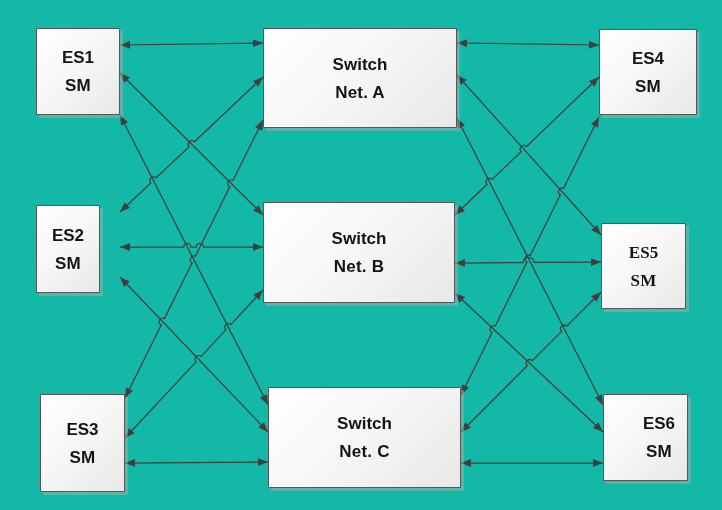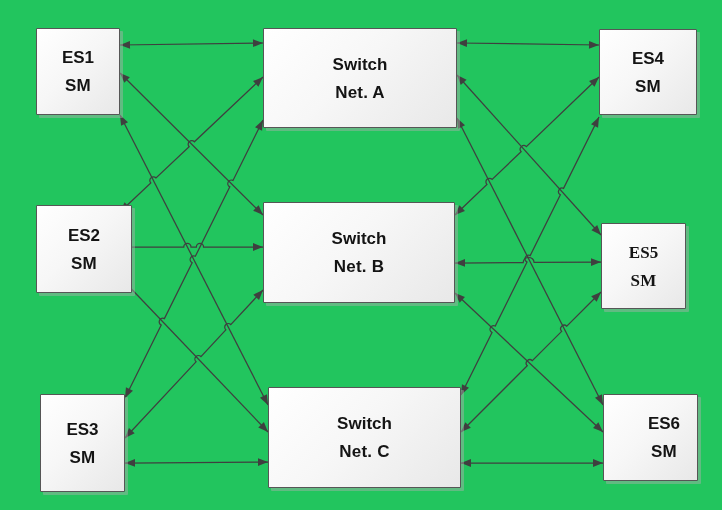--- a/index.html
+++ b/index.html
@@ -1,20 +1,20 @@
 <!DOCTYPE html>
 <html><head>
 <meta charset="utf-8">
 <style>
   html, body { margin: 0; padding: 0; background: #ffffff; }
   .canvas {
     position: relative;
     width: 722px;
     height: 510px;
-    background: #22c55e;
+    background: #14b8a6;
     font-family: "Liberation Sans", sans-serif;
     overflow: hidden;
   }
   .node {
     position: absolute;
     box-sizing: border-box;
     display: flex;
     flex-direction: column;
     align-items: center;
     justify-content: center;
@@ -95,21 +95,21 @@
       <polygon points="601,262 591.03,265.97 590.97,258.17" fill="#3f3f3f"></polygon>
       <path d="M 461 463 L 603 463" fill="none" stroke="#3f3f3f" stroke-width="1.25"></path>
       <polygon points="461,463 471.00,459.10 471.00,466.90" fill="#3f3f3f"></polygon>
       <polygon points="603,463 593.00,466.90 593.00,459.10" fill="#3f3f3f"></polygon>
     </svg>
   <div id="nodes">
       <div class="node end-station" style="left: 36px; top: 28px; width: 84px; height: 87px;">
         <span class="line1">ES1</span>
         <span class="line2">SM</span>
       </div>
-      <div class="node end-station" style="left: 36px; top: 205px; width: 96px; height: 88px;">
+      <div class="node end-station" style="left: 36px; top: 205px; width: 64px; height: 88px;">
         <span class="line1">ES2</span>
         <span class="line2">SM</span>
       </div>
       <div class="node end-station" style="left: 40px; top: 394px; width: 85px; height: 98px;">
         <span class="line1">ES3</span>
         <span class="line2">SM</span>
       </div>
       <div class="node switch" style="left: 263px; top: 28px; width: 194px; height: 100px;">
         <span class="line1">Switch</span>
         <span class="line2">Net. A</span>
@@ -123,18 +123,18 @@
         <span class="line2">Net. C</span>
       </div>
       <div class="node end-station" style="left: 599px; top: 29px; width: 98px; height: 86px;">
         <span class="line1">ES4</span>
         <span class="line2">SM</span>
       </div>
       <div class="node end-station" style="left: 601px; top: 223px; width: 85px; height: 86px; font-family: Liberation Serif, serif;">
         <span class="line1">ES5</span>
         <span class="line2">SM</span>
       </div>
-      <div class="node end-station" style="left: 603px; top: 394px; width: 95px; height: 87px; padding-left: 27px;">
+      <div class="node end-station" style="left: 603px; top: 394px; width: 85px; height: 87px; padding-left: 27px;">
         <span class="line1">ES6</span>
         <span class="line2">SM</span>
       </div>
     </div>
 </div>
 
 </body></html>

